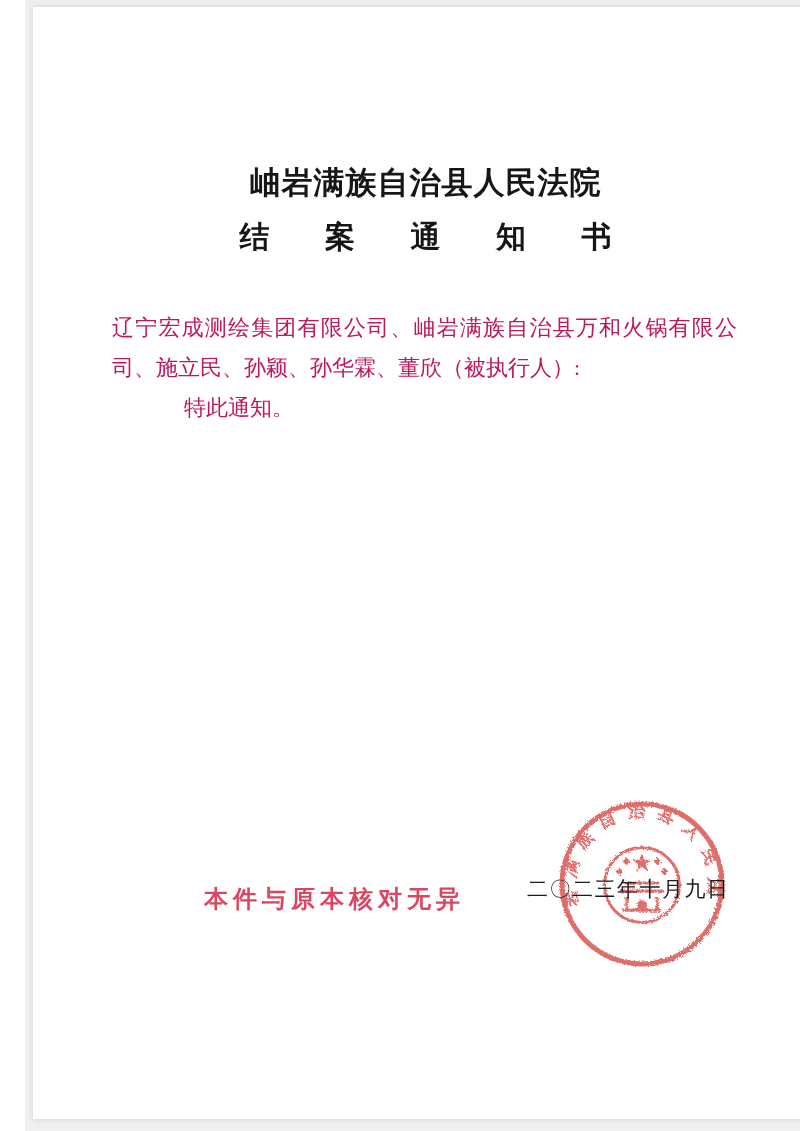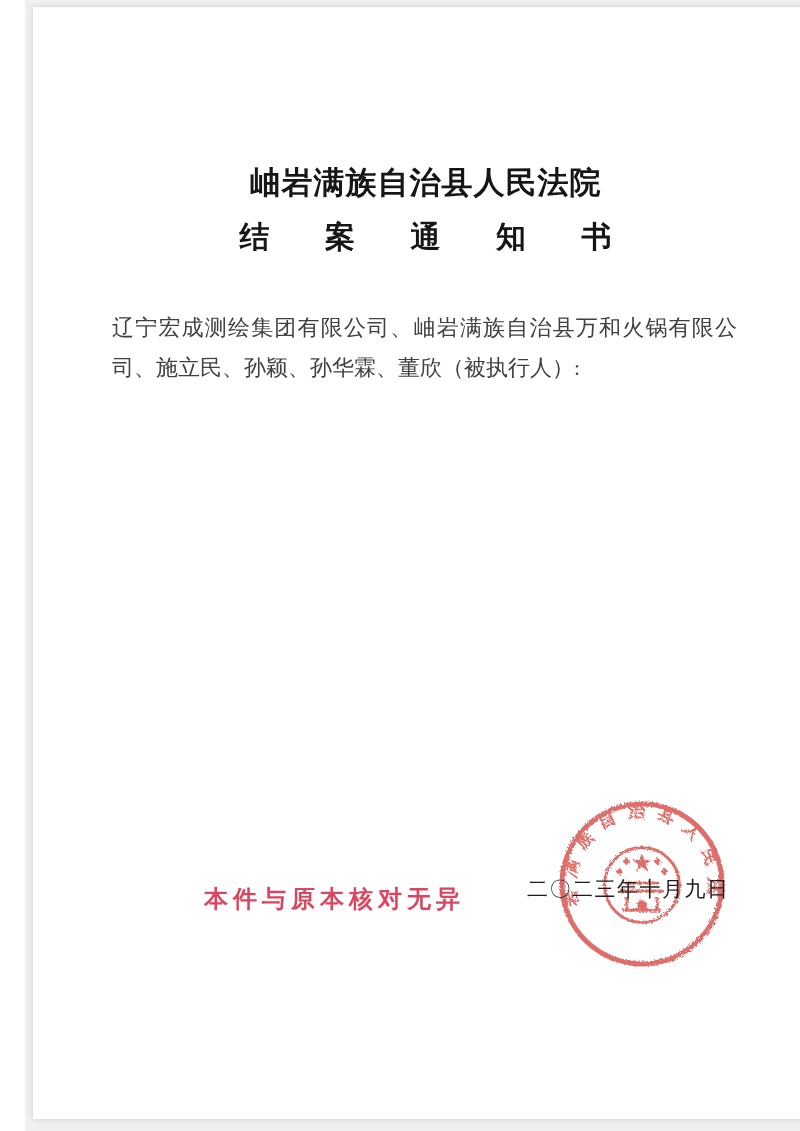--- a/index.html
+++ b/index.html
@@ -21,21 +21,21 @@
   .doc-title{
     margin:13px 0 0;text-align:center;
     font-size:30px;font-weight:700;letter-spacing:24px;text-indent:24px;color:#161616;
   }
   .case-no{
     margin:46px 106px 0 0;text-align:right;
     font-size:21px;color:#222222;letter-spacing:1px;
   }
   .body-text{
     margin:50px 81px 0 79px;
-    font-size:22px;line-height:40px;color:#404040;
+    font-size:22px;line-height:40px;color:#be185d;
     text-align:justify;
   }
   .body-text p{margin:0;}
   .p-indent{text-indent:36px;}
   .p-closing{text-indent:72px;}
   .certify{
     position:absolute;left:171px;top:876px;
     font-size:24px;font-weight:700;letter-spacing:5px;
     color:var(--certify-red,#dc4560);white-space:nowrap;z-index:1;
   }
@@ -55,20 +55,21 @@
 <div class="canvas">
   <div class="page">
 
     <div class="court-name">岫岩满族自治县人民法院</div>
 
     <div class="doc-title">结 案 通 知 书</div>
 
 
     <div class="body-text">
       <p>辽宁宏成测绘集团有限公司、岫岩满族自治县万和火锅有限公司、施立民、孙颖、孙华霖、董欣（被执行人）:</p>
+      <p class="p-closing">特此通知。</p>
     </div>
 
     <div class="certify">本件与原本核对无异</div>
 
     <div class="date">二〇二三年十月九日</div>
 
     <svg class="stamp" viewBox="0 0 170 170" xmlns="http://www.w3.org/2000/svg">
       <defs>
         <filter id="rough" x="-15%" y="-15%" width="130%" height="130%">
           <feTurbulence type="fractalNoise" baseFrequency="0.55" numOctaves="2" seed="7" result="n"></feTurbulence>

